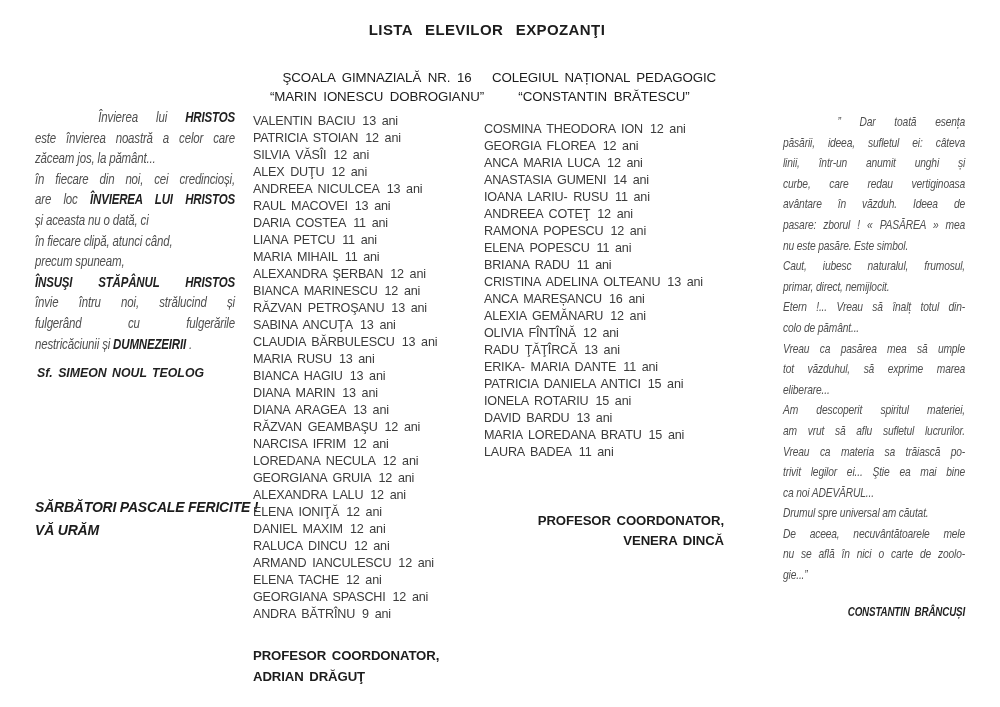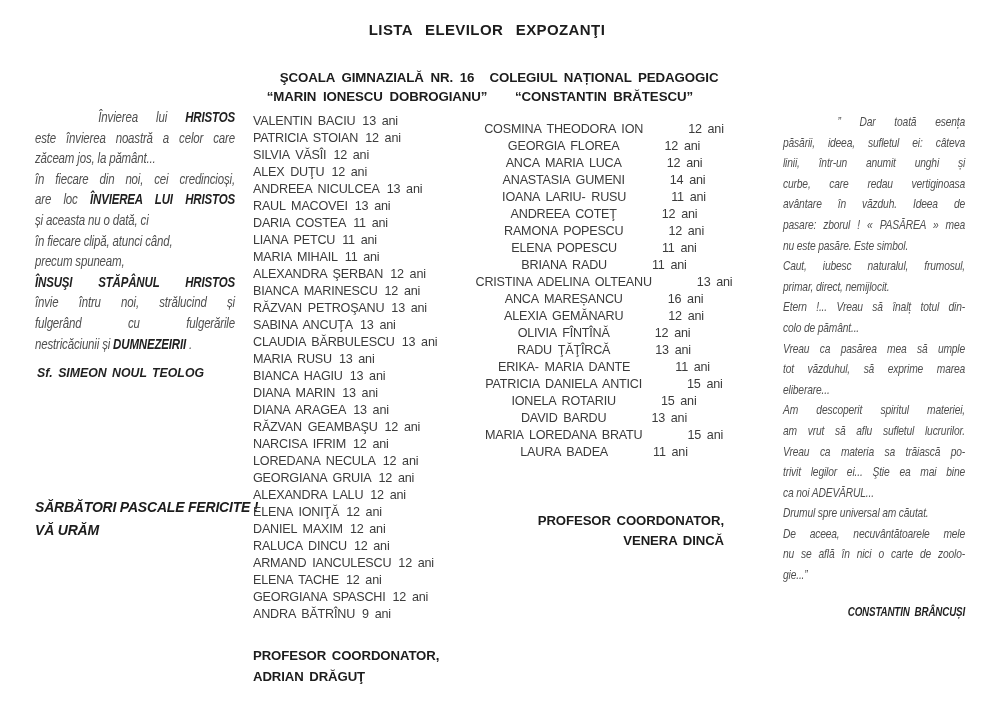--- a/index.html
+++ b/index.html
@@ -35,30 +35,30 @@
   .wish {
     position: absolute; left: 35px; top: 496px;
     font-size: 14px; font-weight: bold; font-style: italic;
     letter-spacing: -.2px; line-height: 23px;
     color: var(--heading_text, #1c1c1c); white-space: nowrap;
   }
   
   .col2 { position: absolute; left: 253px; top: 69px; width: 248px; }
   .col3 { position: absolute; left: 484px; top: 69px; width: 240px; }
   .school-header {
-    text-align: center; font-weight: bold; font-size: 13.3px;
+    text-align: center; font-weight: normal; font-size: 13.3px;
     line-height: 18.5px; color: var(--heading_text, #1c1c1c);
     word-spacing: 3px; letter-spacing: -.1px;
   }
   .school-header div { white-space: nowrap; }
   .list { font-size: 12.6px; color: var(--list_text, #3b3b3b); letter-spacing: -.2px; }
   .col2 .list { margin-top: 7px; }
   .col3 .list { margin-top: 15px; }
   .row { height: 17px; line-height: 17px; white-space: nowrap; word-spacing: 2.5px; }
-  .col3 .row { display: flex; justify-content: center; gap: 38px; }
+  .col3 .row { display: flex; justify-content: flex-start; }
   .sage { margin-left: 7px; }
   .coord {
     font-weight: bold; font-size: 13.2px; color: var(--heading_text, #1c1c1c);
     letter-spacing: -.1px; word-spacing: 2px; white-space: nowrap;
   }
   .col2 .coord { margin-top: 22px; line-height: 21px; }
   .col3 .coord { margin-top: 50px; line-height: 20px; text-align: right; }
   
   .col4 {
     position: absolute; left: 783px; top: 112px; width: 234px;

